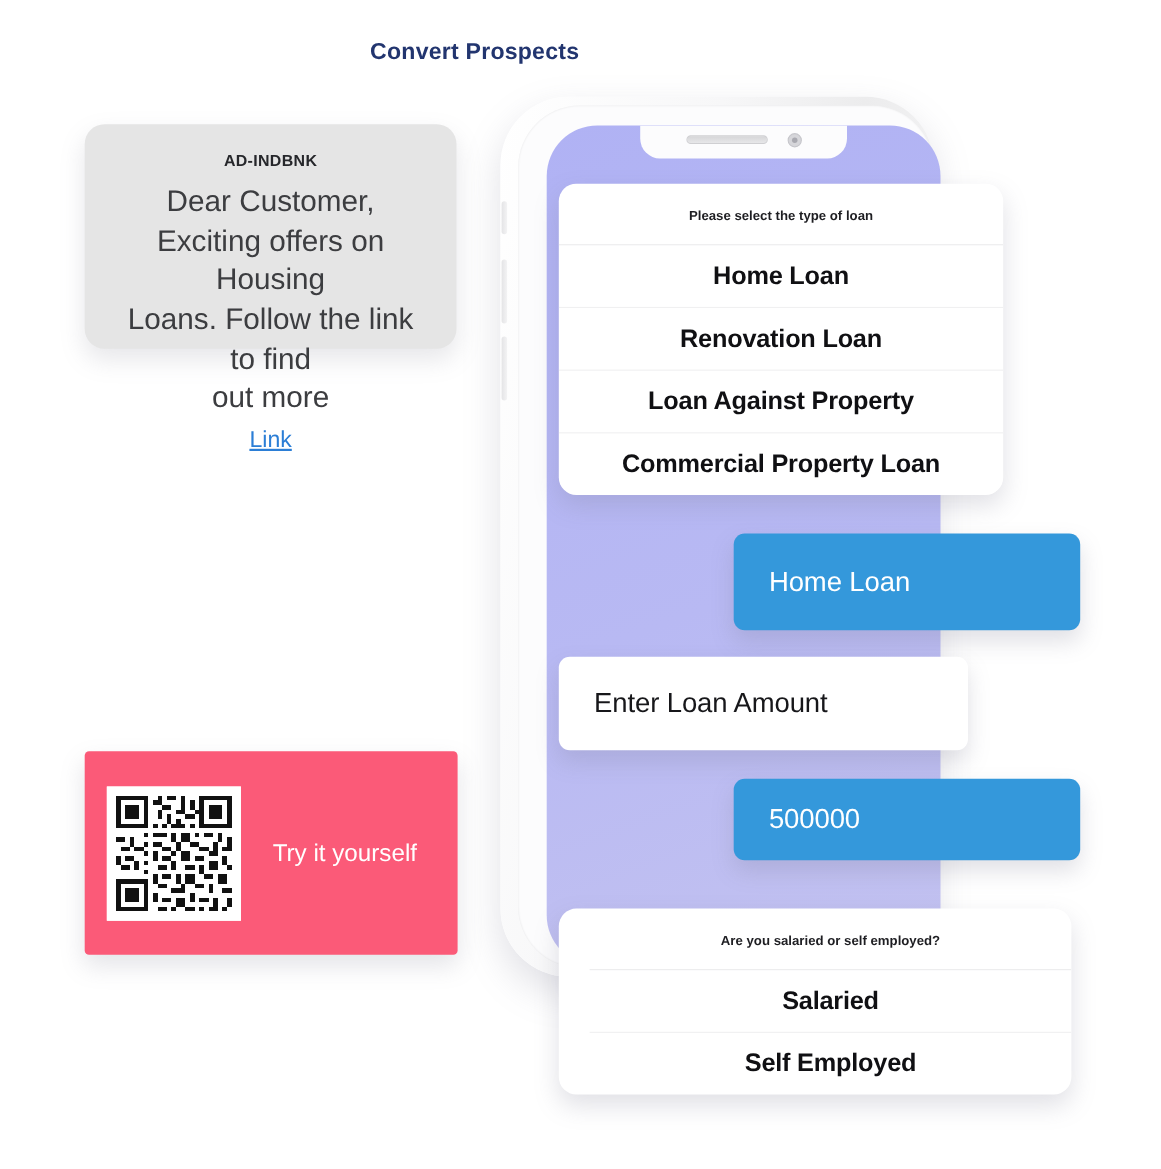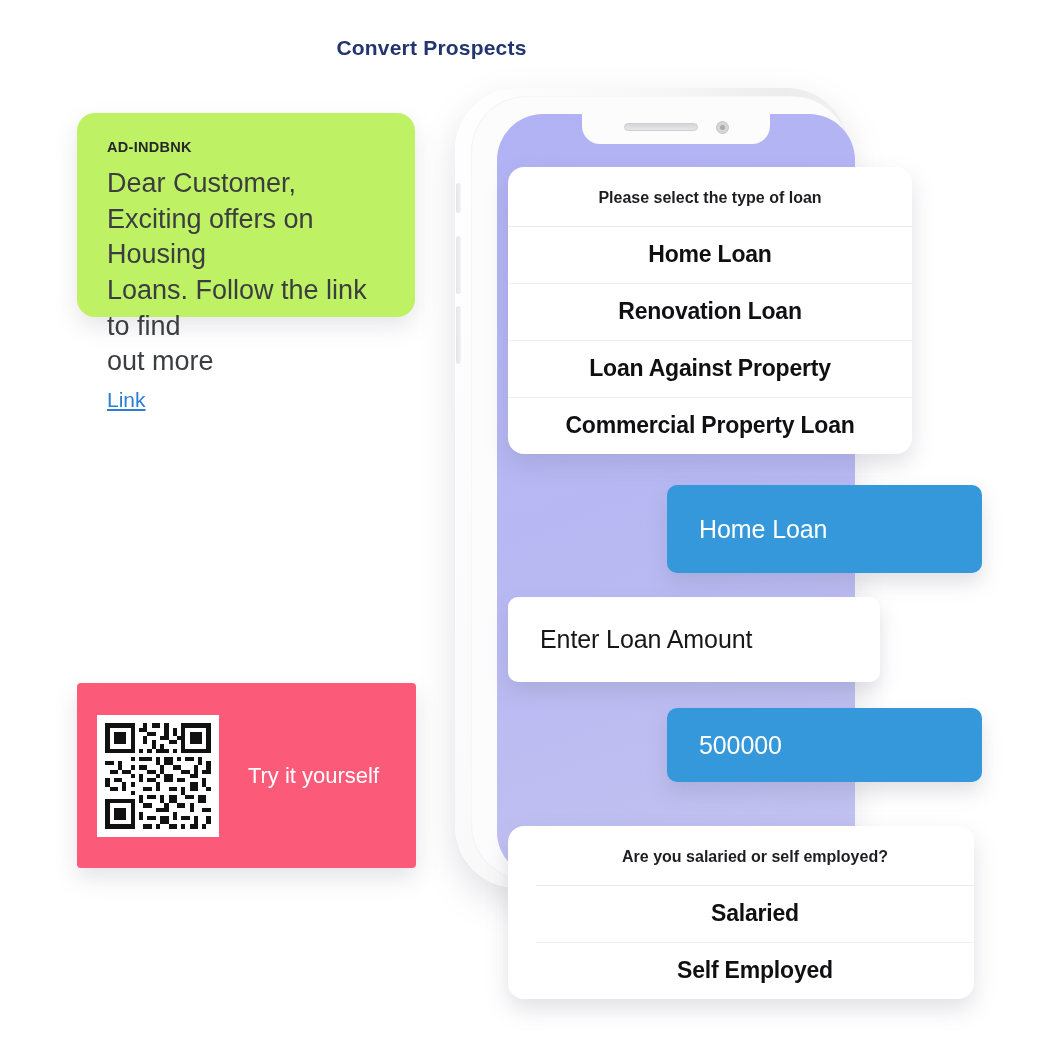--- a/index.html
+++ b/index.html
@@ -29,25 +29,26 @@
     letter-spacing: 0.2px;
   }
 
   
   #sms-card {
     position: absolute;
     left: 77px;
     top: 113px;
     width: 338px;
     height: 204px;
-    background: #bef264;
+    background: #e5e5e5;
     border-radius: 18px;
     box-shadow: 0 10px 22px rgba(120,120,140,0.18);
     box-sizing: border-box;
     padding: 26px 30px 0 30px;
+    text-align: center;
   }
   #sms-sender {
     font-size: 14.5px;
     font-weight: bold;
     color: #26272b;
     letter-spacing: 0.3px;
     margin-bottom: 11px;
   }
   #sms-body {
     font-size: 27px;
@@ -200,21 +201,21 @@
 
   .opt-card {
     position: absolute;
     background: #ffffff;
     border-radius: 16px;
     box-shadow: 0 10px 22px rgba(120,120,140,0.22);
     overflow: hidden;
   }
   .opt-head {
     text-align: center;
-    font-size: 16px;
+    font-size: 12px;
     font-weight: bold;
     color: #1e1e22;
     padding: 22px 10px 19px 10px;
     border-bottom: 1px solid #ececed;
   }
   .opt-row {
     text-align: center;
     font-size: 23px;
     font-weight: bold;
     color: #101013;

